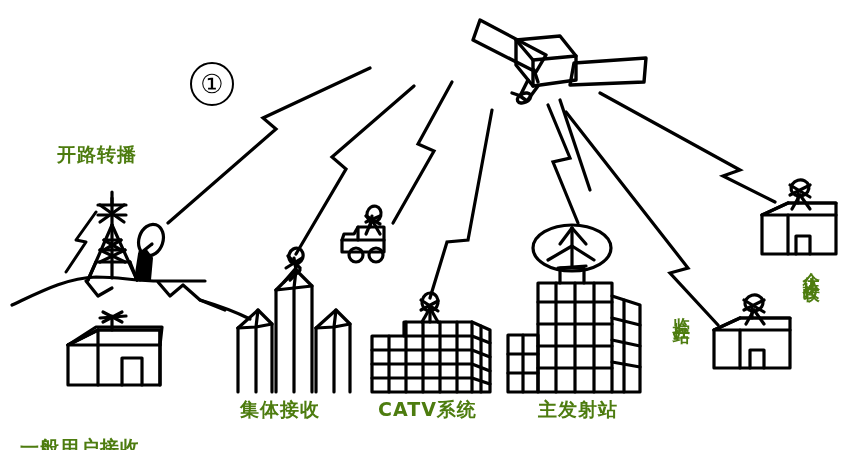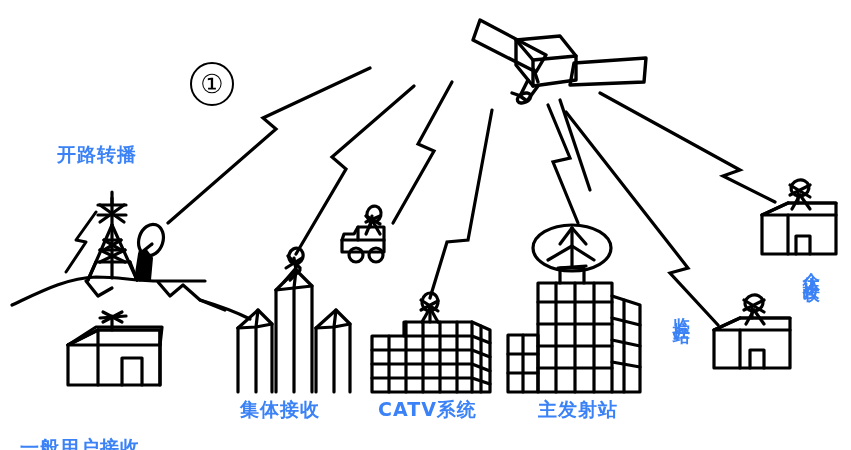--- a/index.html
+++ b/index.html
@@ -21,21 +21,21 @@
     position: absolute;
     left: 0;
     top: 0;
     width: 851px;
     height: 450px;
   }
   .lbl {
     position: absolute;
     font-family: "DejaVu Sans", "Liberation Sans", sans-serif;
     font-weight: bold;
-    color: #3b82f6;
+    color: #4d7c0f;
     white-space: nowrap;
     letter-spacing: 1px;
     line-height: 1.05;
   }
   .lbl-h {
     font-size: 19px;
   }
   .lbl-v {
     font-size: 17px;
     writing-mode: vertical-rl;

